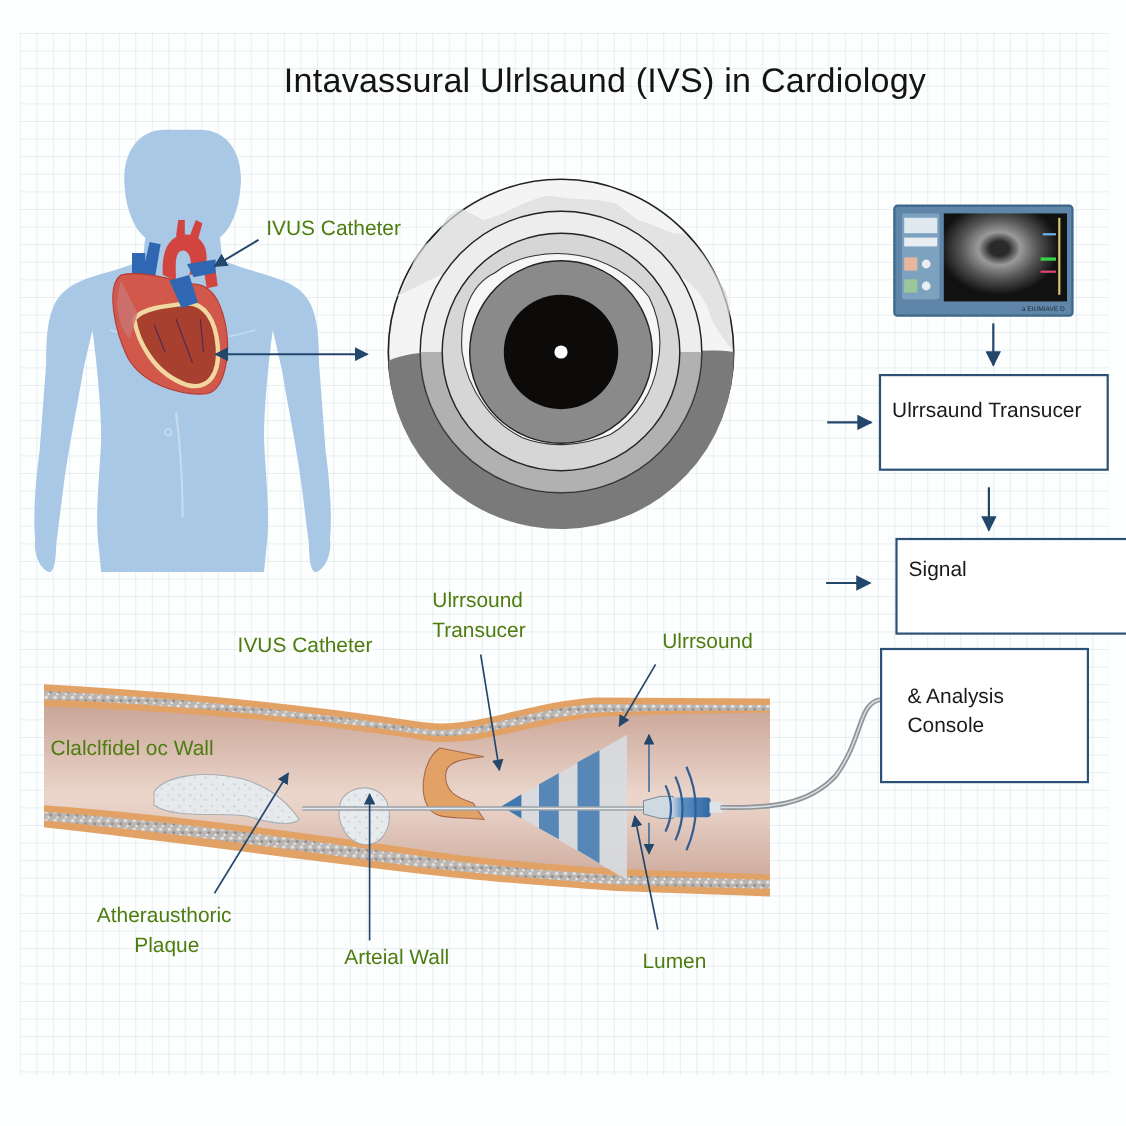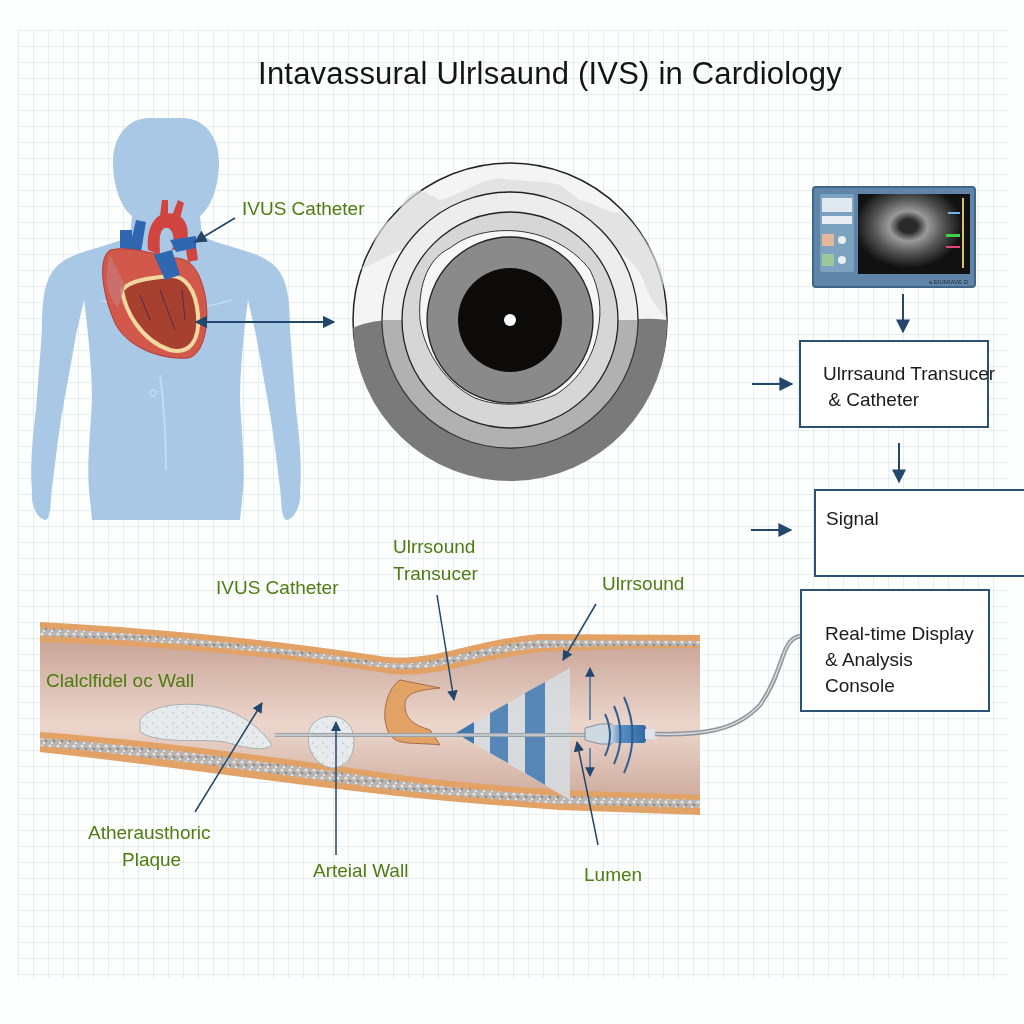--- a/index.html
+++ b/index.html
@@ -181,31 +181,29 @@
     <div style="position:absolute;right:6px;top:4px;width:2px;height:70px;background:#d7c26a;"></div>
     <div style="position:absolute;right:10px;top:40px;width:14px;height:3px;background:#3bd14a;"></div>
     <div style="position:absolute;right:10px;top:52px;width:14px;height:2px;background:#e04470;"></div>
     <div style="position:absolute;right:10px;top:18px;width:12px;height:2px;background:#6fb5e8;"></div>
   </div>
   <div style="position:absolute;right:6px;bottom:1px;font-size:6px;color:#1c2c3c;">a EIUMIAVE D</div>
 </div>
 
 <div class="lbl" style="left:242px;top:196px;">IVUS Catheter</div>
 
-<div class="box" style="left:799px;top:340px;width:190px;height:88px;padding:19px 0 0 22px;">
+<div class="box" style="left:799px;top:340px;width:209px;height:88px;padding:19px 0 0 10px;">
   <div style="white-space:pre;">Ulrrsaund Transucer</div>
-  <div style="white-space:pre;"> &amp; Catheter</div>
 </div>
 
 <div class="box" style="left:814px;top:489px;width:222px;height:88px;padding:15px 0 0 10px;">
   <div>Signal</div>
 </div>
 
 <div class="box" style="left:800px;top:589px;width:190px;height:123px;padding:30px 0 0 23px;">
-  <div>Real-time Display</div>
   <div>&amp; Analysis</div>
   <div>Console</div>
 </div>
 
 <div class="lbl" style="left:216px;top:575px;">IVUS Catheter</div>
 <div class="lbl" style="left:393px;top:534px;">Ulrrsound</div>
 <div class="lbl" style="left:393px;top:561px;">Transucer</div>
 <div class="lbl" style="left:602px;top:571px;">Ulrrsound</div>
 <div class="lbl" style="left:46px;top:668px;">Clalclfidel oc Wall</div>
 <div class="lbl" style="left:88px;top:820px;">Atherausthoric</div>

